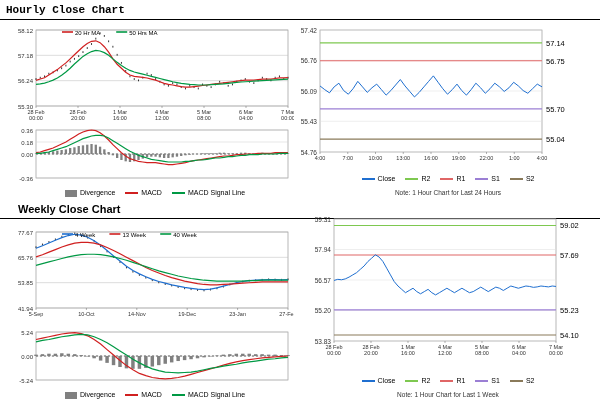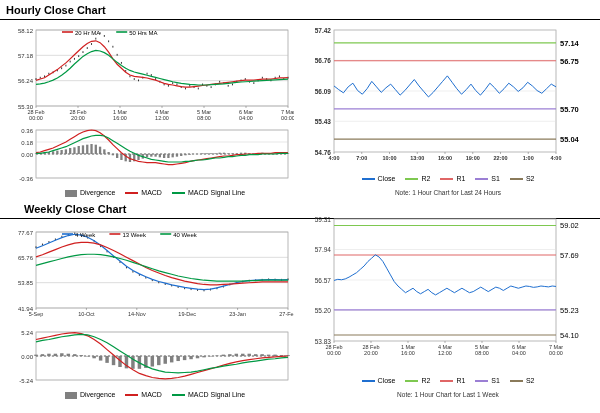--- a/index.html
+++ b/index.html
@@ -9,21 +9,21 @@
   .hr{border:0;border-top:1px solid #000;margin:0;}
   svg{display:block;}
   .legend{display:flex;gap:10px;align-items:center;font-size:7px;justify-content:center;}
   .legend .sw{display:inline-block;width:13px;height:2px;margin-right:3px;vertical-align:middle;}
   .legend .swbox{display:inline-block;width:12px;height:7px;margin-right:3px;vertical-align:middle;}
   .note{font-size:6.5px;text-align:center;color:#333;}
 </style>
 </head>
 <body>
 
-<div class="panel" style="left:6px;top:4px;">
+<div class="panel" style="left:6px;top:4px;font-family:Liberation Mono, monospace;">
   <div class="sect-title">Hourly Close Chart</div>
 </div>
 <div class="panel" style="left:0;top:19px;width:600px;">
     <hr class="hr">
   </div>
 
 <div class="panel" style="left:4px;top:22px;">
   <svg id="svg-hourly-price" width="290" height="100">
       <rect x="32" y="8" width="252" height="76" fill="#fff" stroke="#999" stroke-width="0.7"></rect>
       <line x1="32" y1="84" x2="284" y2="84" stroke="#bbb" stroke-width="0.5"></line>
@@ -200,21 +200,21 @@
     </svg>
 </div>
 <div class="panel" style="left:30px;top:189px;width:250px;">
   <div class="legend" id="lg-hourly-macd">
       <span><span class="swbox" style="background: rgb(128, 128, 128);"></span><span>Divergence</span></span>
       <span><span class="sw" style="background: rgb(208, 32, 32);"></span><span>MACD</span></span>
       <span><span class="sw" style="background: rgb(0, 153, 68);"></span><span>MACD Signal Line</span></span>
     </div>
 </div>
 
-<div class="panel" style="left:300px;top:22px;font-weight:bold;">
+<div class="panel" style="left:286px;top:22px;">
   <svg id="svg-hourly-pivot" width="296" height="150">
       <rect x="34" y="8" width="222" height="122" fill="#fff" stroke="#999" stroke-width="0.7"></rect>
       <line x1="34" y1="130" x2="256" y2="130" stroke="#ddd" stroke-width="0.5"></line>
       <text x="31" y="132.5" text-anchor="end" font-size="6.5" fill="#333" font-family="&quot;Liberation Sans&quot;, sans-serif">54.76</text>
       <line x1="34" y1="99.27067669172929" x2="256" y2="99.27067669172929" stroke="#ddd" stroke-width="0.5"></line>
       <text x="31" y="101.77067669172929" text-anchor="end" font-size="6.5" fill="#333" font-family="&quot;Liberation Sans&quot;, sans-serif">55.43</text>
       <line x1="34" y1="68.99999999999983" x2="256" y2="68.99999999999983" stroke="#ddd" stroke-width="0.5"></line>
       <text x="31" y="71.49999999999983" text-anchor="end" font-size="6.5" fill="#333" font-family="&quot;Liberation Sans&quot;, sans-serif">56.09</text>
       <line x1="34" y1="38.27067669172945" x2="256" y2="38.27067669172945" stroke="#ddd" stroke-width="0.5"></line>
       <text x="31" y="40.77067669172945" text-anchor="end" font-size="6.5" fill="#333" font-family="&quot;Liberation Sans&quot;, sans-serif">56.76</text>
@@ -255,21 +255,21 @@
       <span><span class="sw" style="background: rgb(126, 200, 80);"></span><span>R2</span></span>
       <span><span class="sw" style="background: rgb(224, 102, 102);"></span><span>R1</span></span>
       <span><span class="sw" style="background: rgb(155, 127, 212);"></span><span>S1</span></span>
       <span><span class="sw" style="background: rgb(138, 122, 90);"></span><span>S2</span></span>
     </div>
 </div>
 <div class="panel" style="left:300px;top:189px;width:296px;">
   <div class="note">Note: 1 Hour Chart for Last 24 Hours</div>
 </div>
 
-<div class="panel" style="left:24px;top:203px;">
+<div class="panel" style="left:18px;top:203px;">
   <div class="sect-title">Weekly Close Chart</div>
 </div>
 <div class="panel" style="left:0;top:218px;width:600px;">
     <hr class="hr">
   </div>
 
 <div class="panel" style="left:4px;top:224px;">
   <svg id="svg-weekly-price" width="290" height="100">
       <rect x="32" y="8" width="252" height="76" fill="#fff" stroke="#999" stroke-width="0.7"></rect>
       <line x1="32" y1="84" x2="284" y2="84" stroke="#bbb" stroke-width="0.5"></line>

